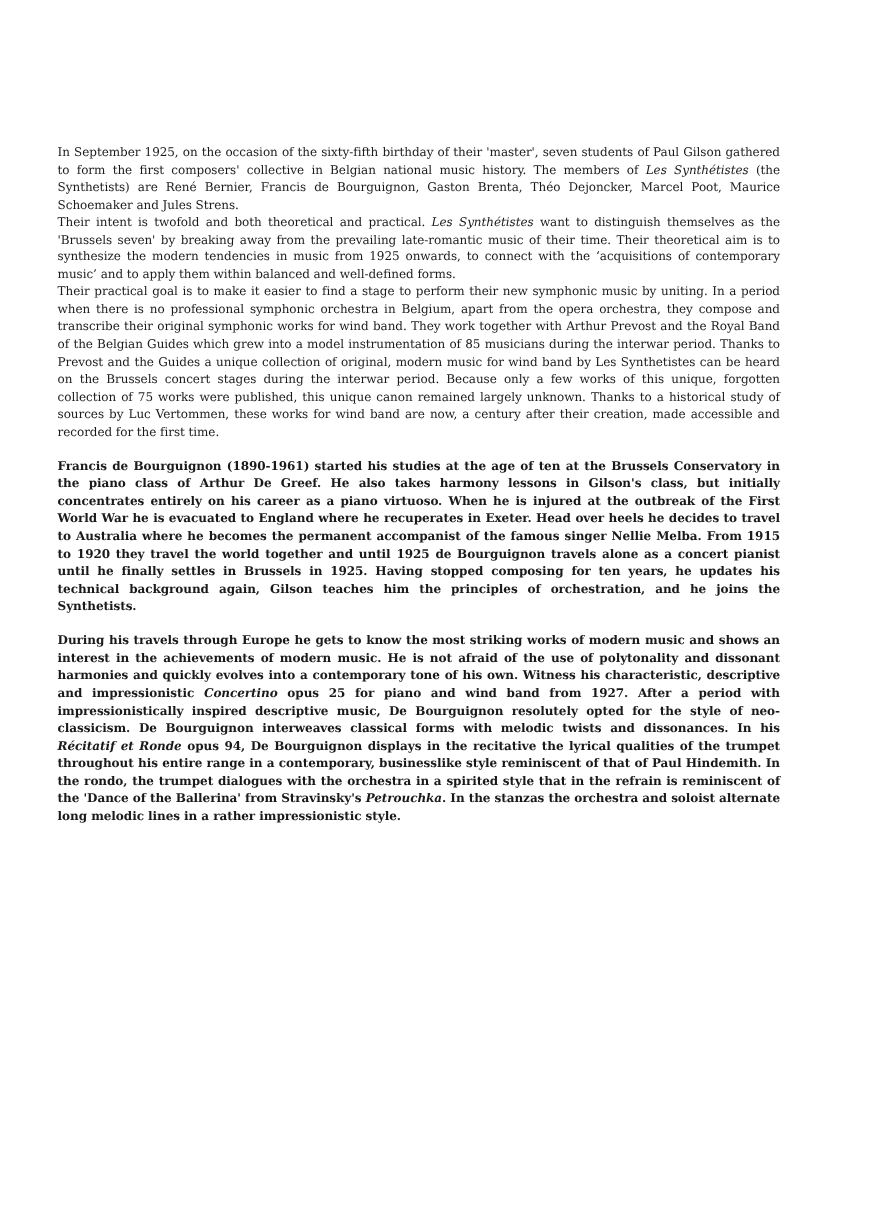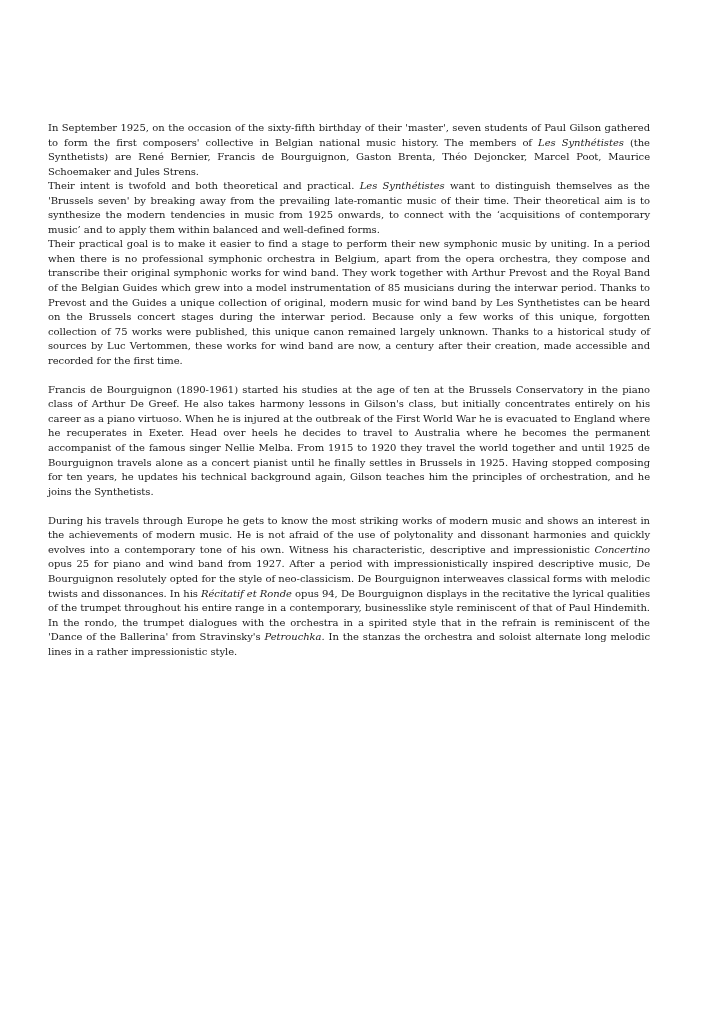--- a/index.html
+++ b/index.html
@@ -24,20 +24,21 @@
       color: #1a1a1a;
       text-align: justify;
       letter-spacing: -0.05px;
     }
     .para {
       margin: 0;
       padding: 0;
     }
     .para.gap {
       margin-top: 14.55px;
+      font-weight: bold;
     }
     .para.last-line-left {
       text-align-last: left;
     }
     .seg-italic {
       font-style: italic;
     }
   </style>
 </head>
 <body>

